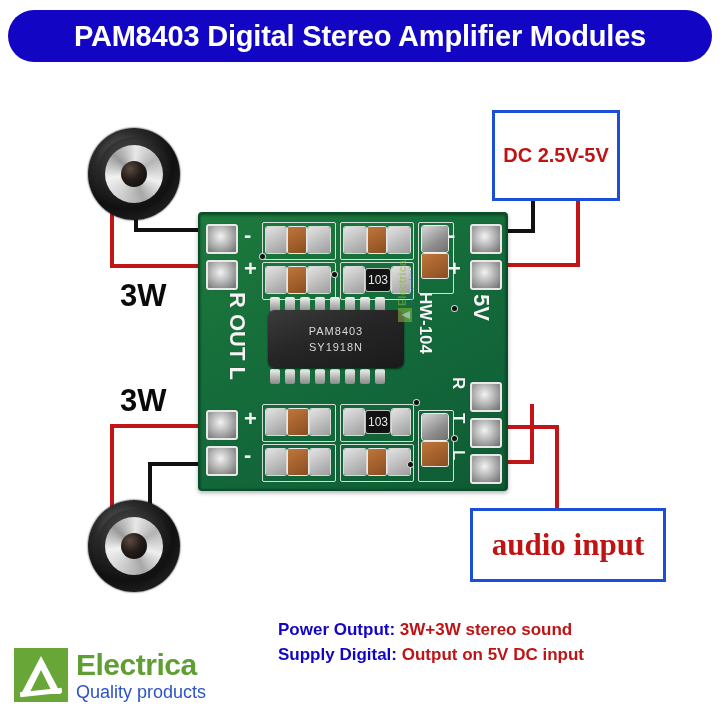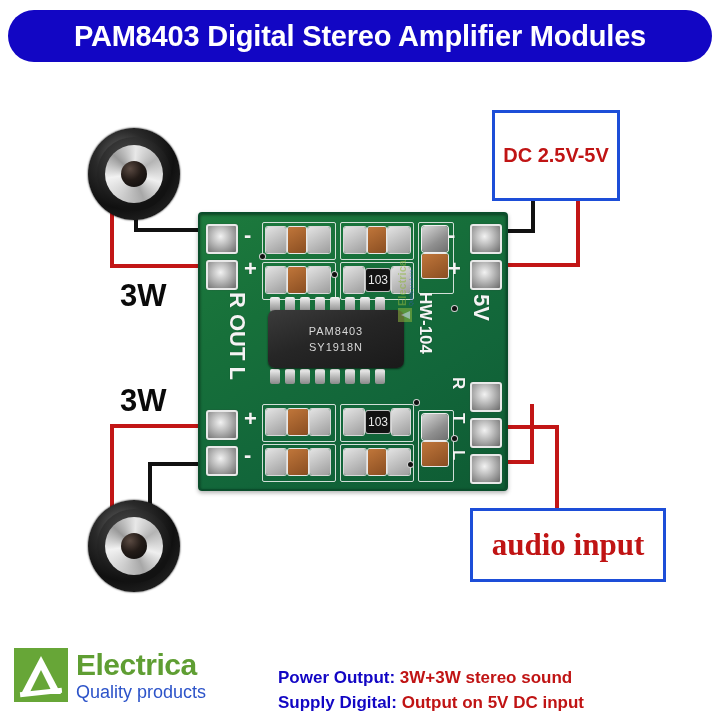--- a/index.html
+++ b/index.html
@@ -142,21 +142,21 @@
     position:absolute;left:6px;top:42px;width:42px;height:5px;background:#ffffff;
     transform:rotate(-6deg);
   }
   .logo-text{display:flex;flex-direction:column;line-height:1;}
   .logo-main{color:#5f9e33;font-size:30px;font-weight:bold;letter-spacing:-0.5px;
     font-family:"Liberation Sans",sans-serif;}
   .logo-sub{color:#2c53c9;font-size:18px;margin-top:3px;
     font-family:"Liberation Sans",sans-serif;}
 
   
-  #specs{position:absolute;left:278px;top:666px;width:436px;}
+  #specs{position:absolute;left:278px;top:618px;width:436px;}
   .spec-line{font-size:17px;font-weight:bold;line-height:1.45;white-space:nowrap;
     font-family:"Liberation Sans",sans-serif;}
   .spec-key{color:#1206c4;}
   .spec-val{color:#c01414;}
 </style>
 </head>
 <body>
 
 <div id="page">
 

